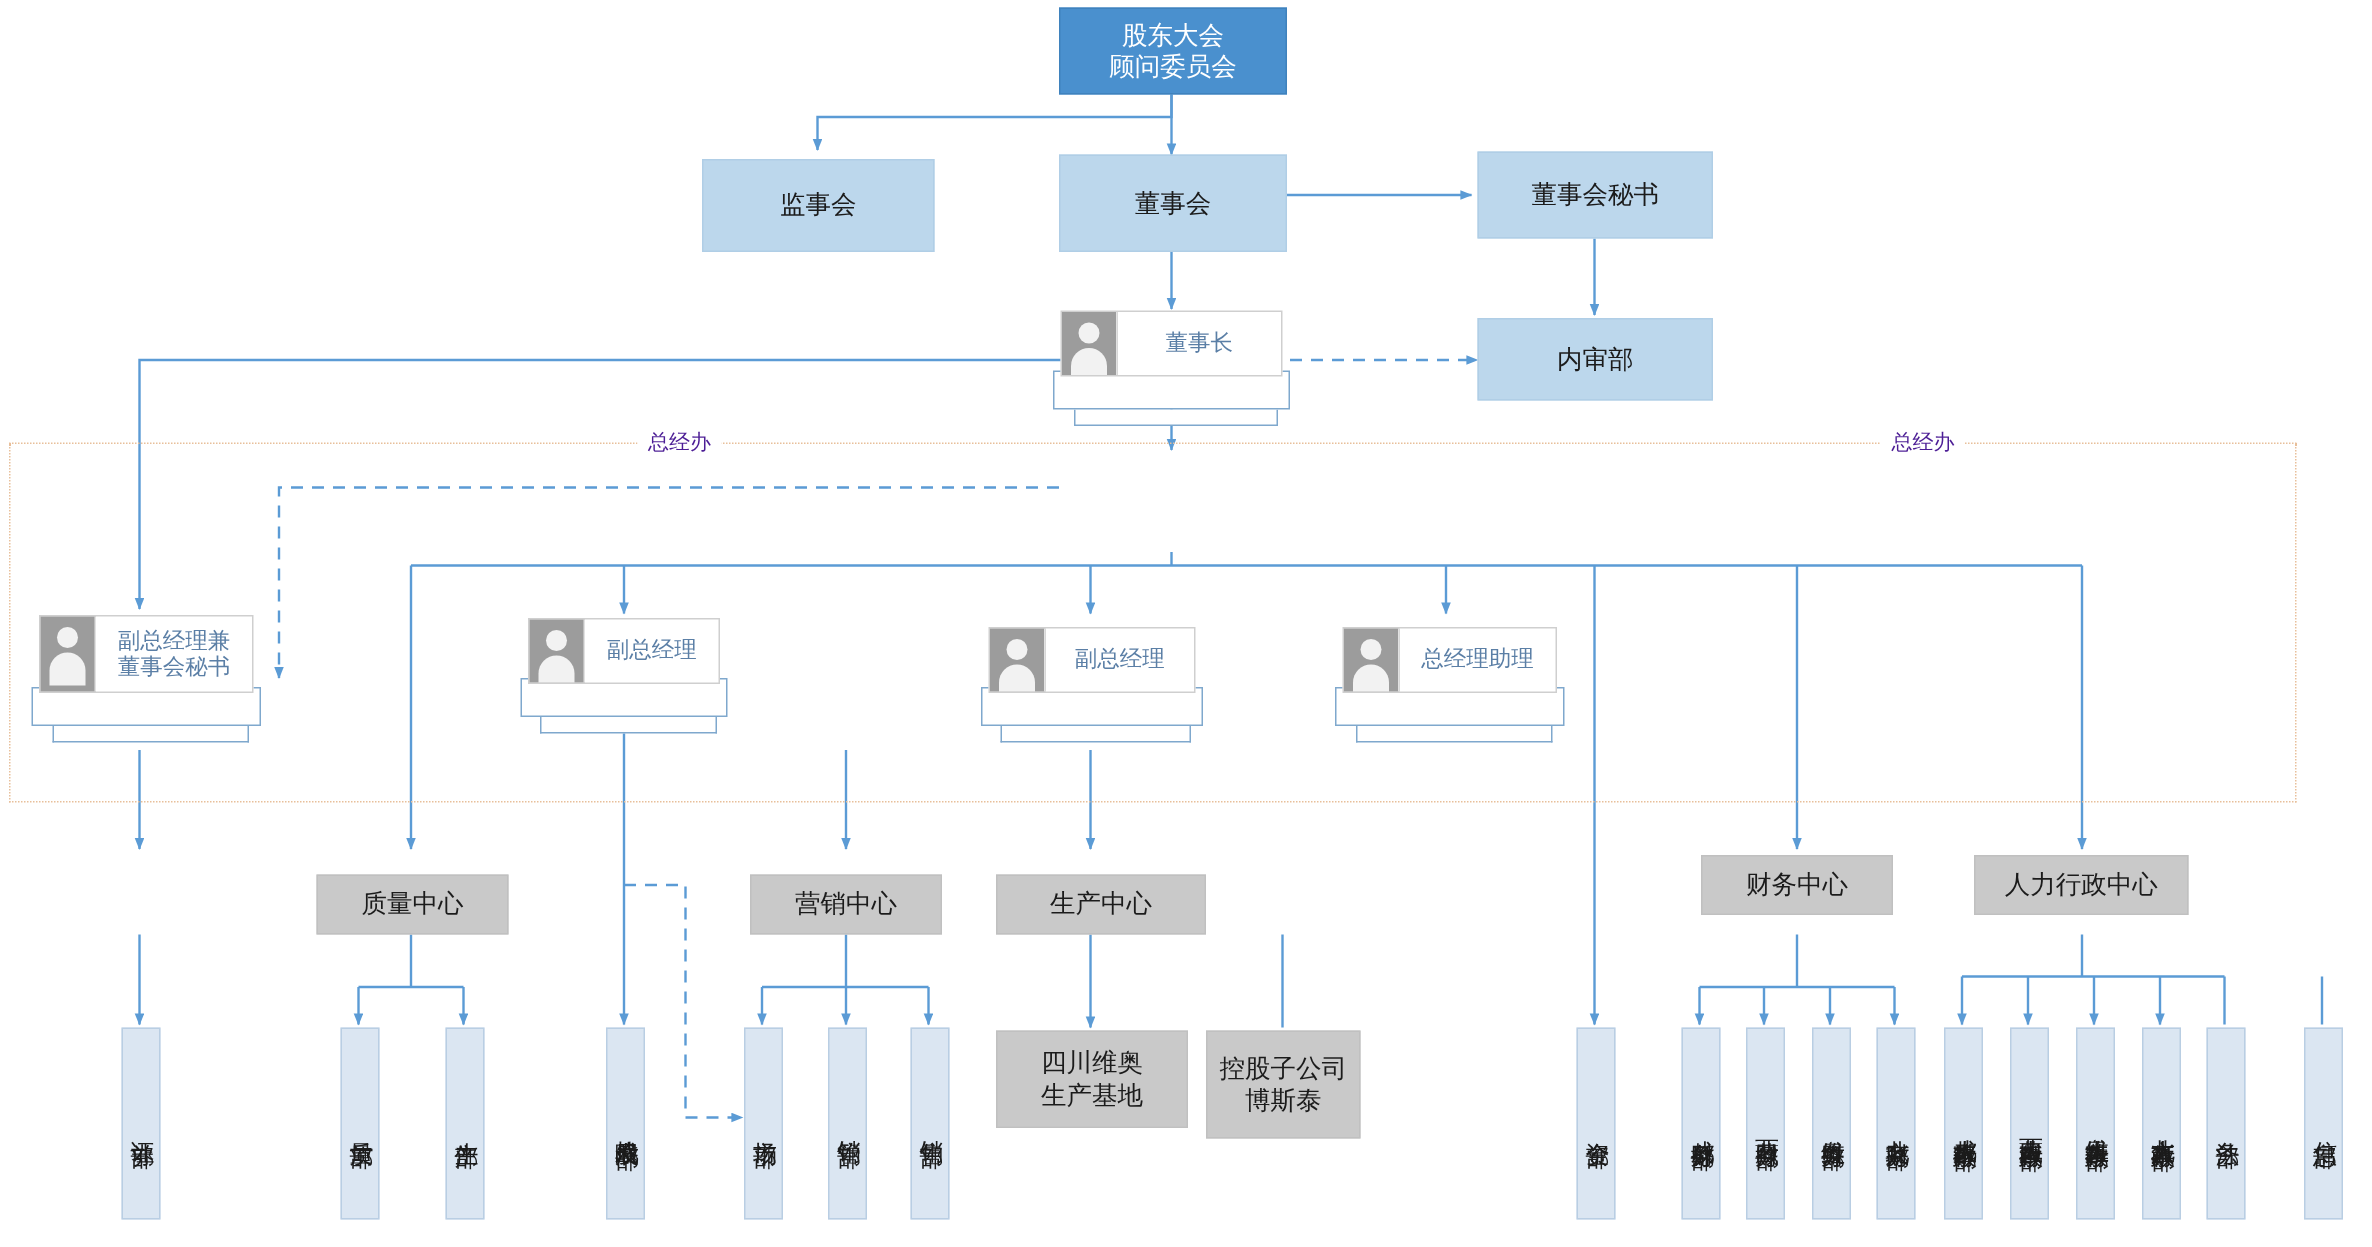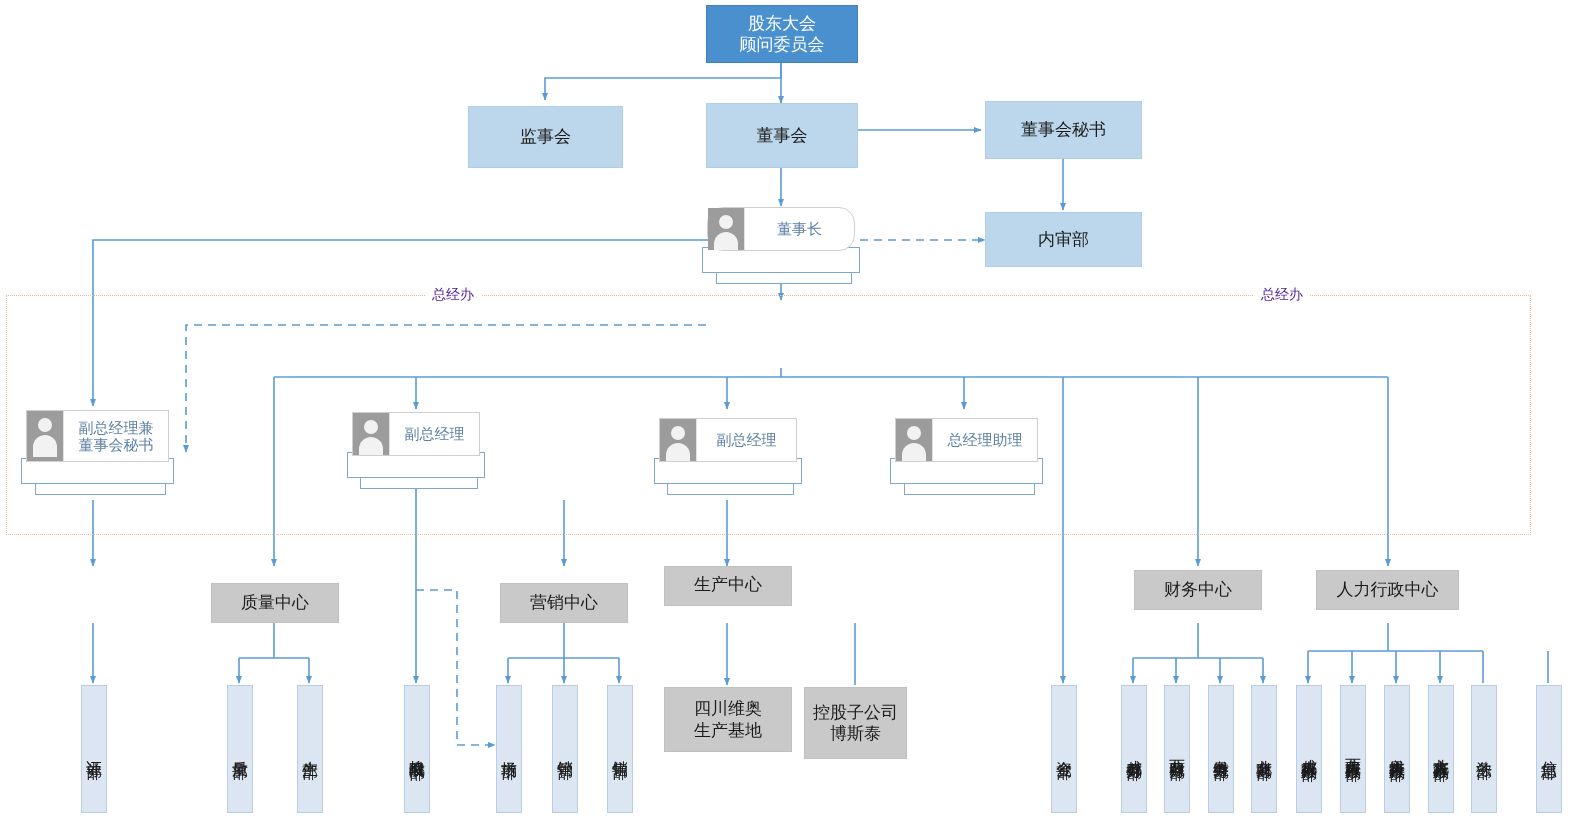--- a/index.html
+++ b/index.html
@@ -259,21 +259,21 @@
 
   <div class="node n-blue" style="left:985px;top:101px;width:157px;height:58px;">
     <span>董事会秘书</span>
   </div>
 
   <div class="node n-blue" style="left:985px;top:212px;width:157px;height:55px;text-align:center;">
     <span>内审部</span>
   </div>
 
   <div class="person" style="left:707px;top:207px;">
-    <div class="card" style="width:148px;border-radius:16px;">
+    <div class="card" style="width:148px;">
       <div class="avatar"></div>
       <div class="pname">董事长</div>
     </div>
     <div class="plinth" style="width:158px;margin-left:-5px;"></div>
     <div class="base" style="width:136px;"></div>
   </div>
 
 
   <div class="person" style="left:26px;top:410px;">
     <div class="card" style="width:143px;height:52px;">
@@ -311,21 +311,21 @@
     <div class="plinth" style="width:153px;margin-left:-5px;"></div>
     <div class="base" style="width:131px;"></div>
   </div>
 
   <div class="node n-gray" style="left:211px;top:583px;width:128px;height:40px;">
     <span>质量中心</span>
   </div>
   <div class="node n-gray" style="left:500px;top:583px;width:128px;height:40px;">
     <span>营销中心</span>
   </div>
-  <div class="node n-gray" style="left:664px;top:566px;width:128px;height:40px;font-family:Liberation Mono, monospace;">
+  <div class="node n-gray" style="left:664px;top:583px;width:140px;height:40px;">
     <span>生产中心</span>
   </div>
   <div class="node n-gray" style="left:1134px;top:570px;width:128px;height:40px;">
     <span>财务中心</span>
   </div>
   <div class="node n-gray" style="left:1316px;top:570px;width:143px;height:40px;">
     <span>人力行政中心</span>
   </div>
 
   <div class="node n-gray" style="left:664px;top:687px;width:128px;height:65px;">

